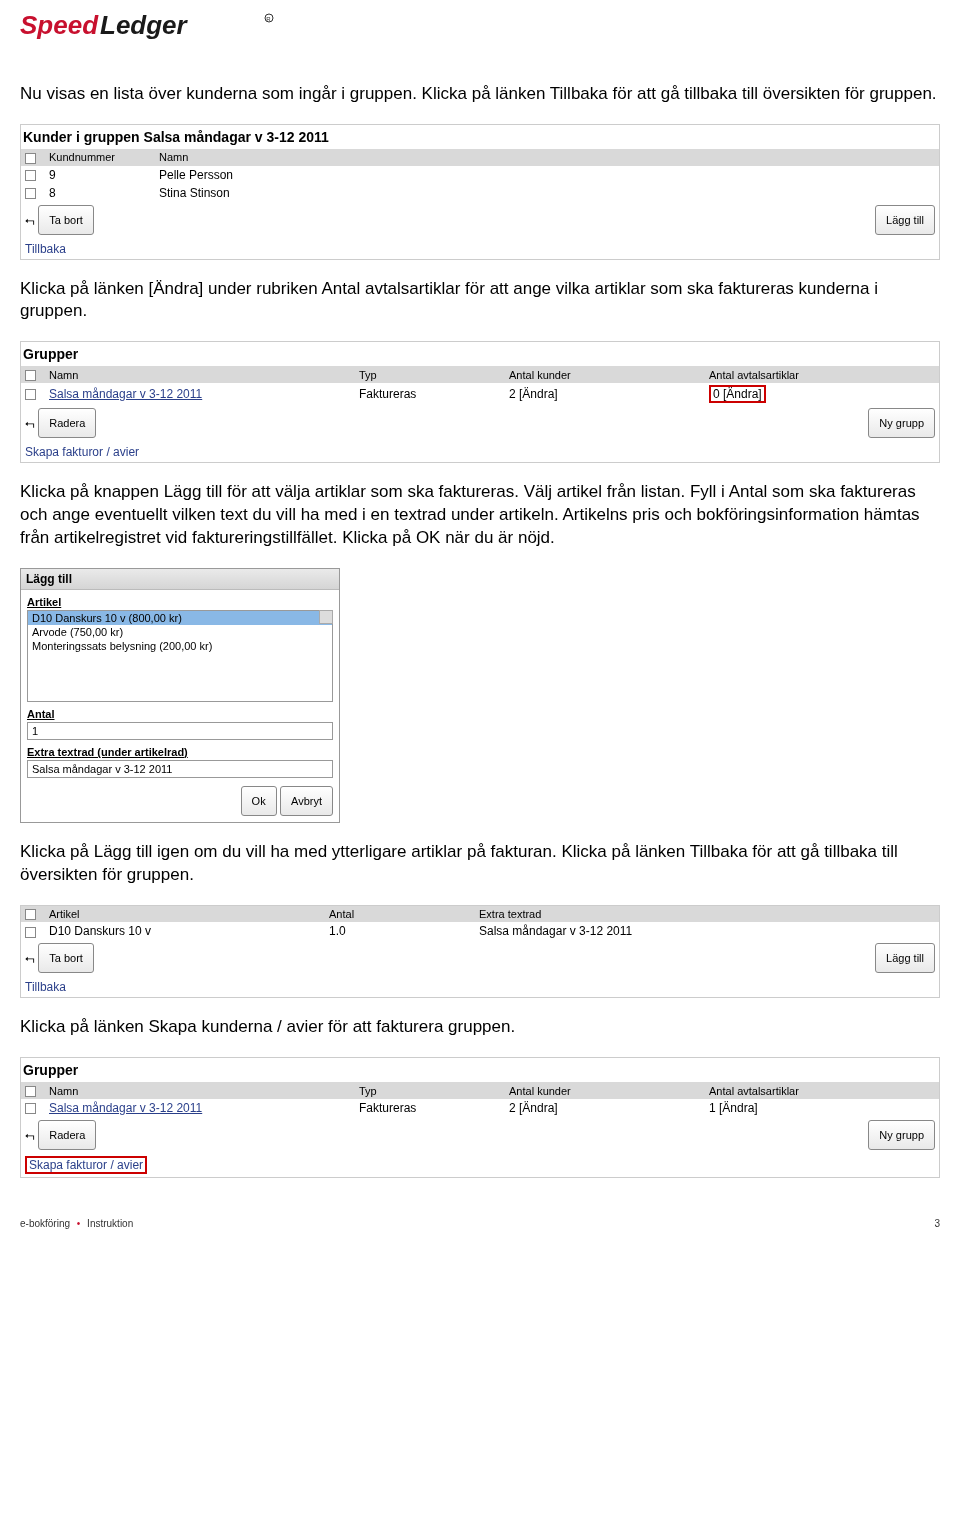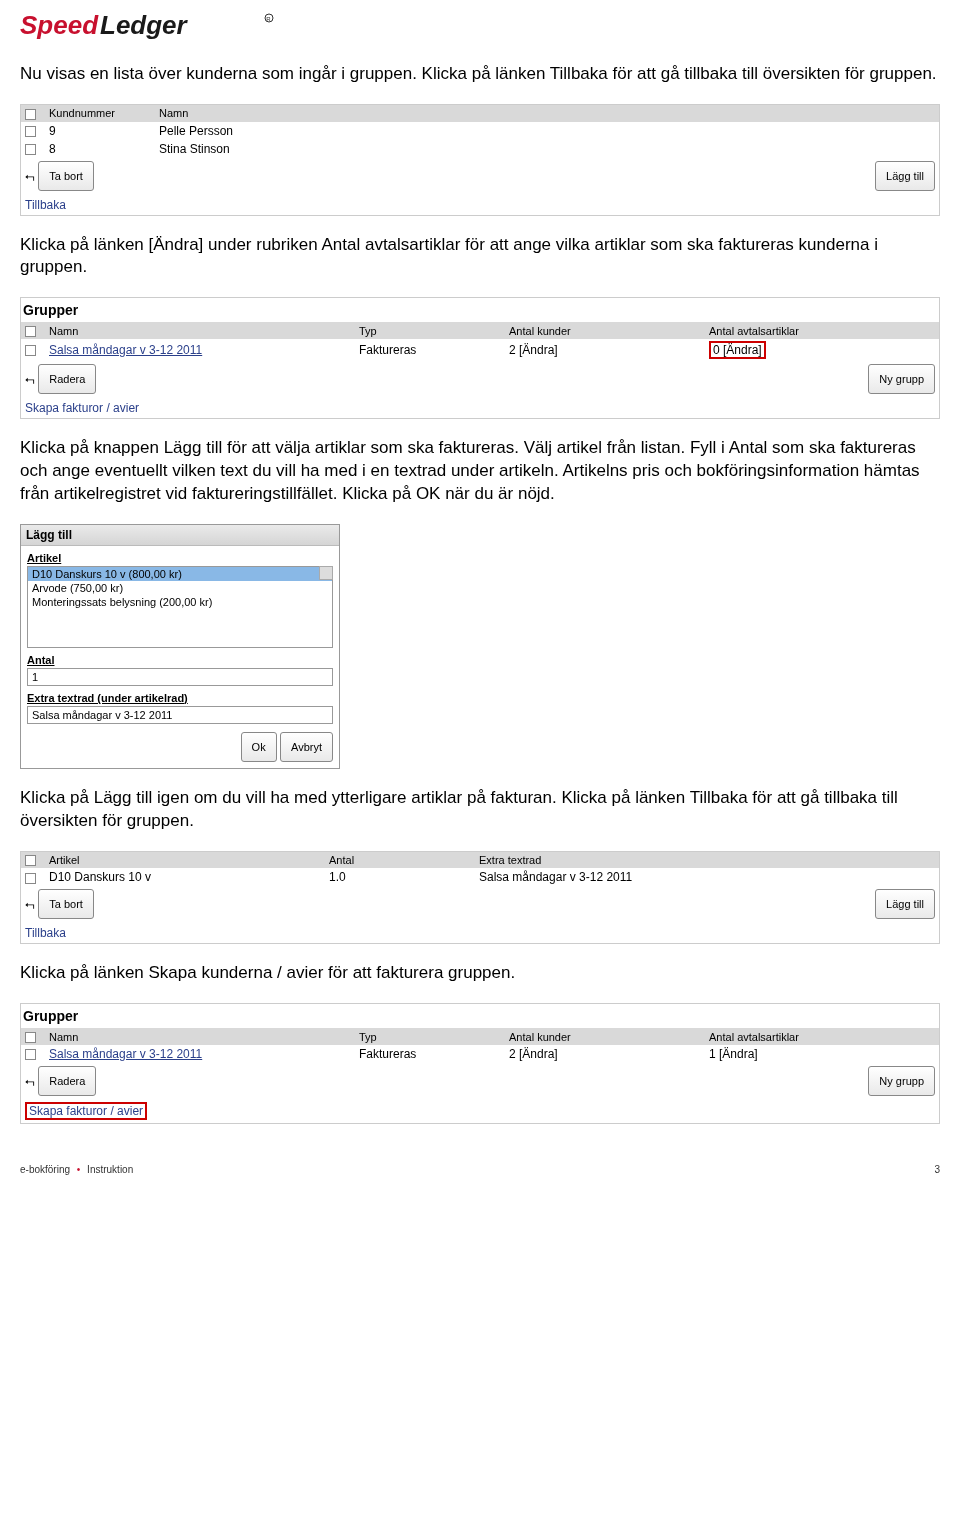--- a/index.html
+++ b/index.html
@@ -4,40 +4,40 @@
 <style>
   * { box-sizing: border-box; margin: 0; padding: 0; }
   body {
     font-family: Arial, Helvetica, sans-serif;
     background: #fff;
     width: 960px;
     padding: 10px 20px 20px 20px;
     font-size: 13px;
     color: #000;
   }
-  .logo { margin-bottom: 21px; }
+  .logo { margin-bottom: 41px; }
   .logo svg { display: block; }
   .para { font-size: 17px; line-height: 1.35; margin: 18px 0; }
   .section-title { font-weight: bold; font-size: 14px; padding: 4px 2px; }
   .tbl { width: 100%; border-collapse: collapse; font-size: 12px; }
   .tbl th, .tbl td { text-align: left; padding: 2px 4px; font-weight: normal; }
   .tbl .hdr { background: #d9d9d9; }
   .tbl .hdr th { font-size: 11px; }
   .chk { display: inline-block; width: 11px; height: 11px; border: 1px solid #888; background: #fff; vertical-align: middle; }
   .arrow-icon { font-size: 12px; }
   .btn { display: inline-block; border: 1px solid #888; background: linear-gradient(#fff,#e9e9e9); padding: 8px 10px; font-size: 11px; border-radius: 3px; cursor: pointer; }
   .link { color: #2a3f8a; font-size: 12px; cursor: pointer; }
   .underline-link { text-decoration: underline; }
   .row-tools { display: flex; justify-content: space-between; align-items: center; padding: 3px 4px; }
   .redbox { border: 2px solid #c00; padding: 0 2px; display: inline-block; }
   .panel1, .panel2, .panel3, .panel4 { border: 1px solid #ccc; padding: 0; margin-bottom: 6px; }
   .dialog { border: 1px solid #999; width: 320px; padding: 6px; font-size: 12px; background: #fff; }
   .dialog .dlg-title { background: linear-gradient(#eaeaea,#d5d5d5); font-weight: bold; padding: 3px 5px; margin: -6px -6px 6px -6px; border-bottom: 1px solid #bbb; font-size: 12px; }
   .dialog .lbl { font-weight: bold; text-decoration: underline; display: block; margin: 6px 0 2px 0; font-size: 11px; }
-  .dialog .listbox { border: 1px solid #999; height: 82px; overflow: hidden; font-size: 11px; }
+  .dialog .listbox { border: 1px solid #999; height: 92px; overflow: hidden; font-size: 11px; }
   .dialog .listbox .sel { background: #89b8e6; color: #000; padding: 1px 4px; }
   .dialog .listbox .opt { padding: 1px 4px; }
   .dialog input[type=text] { width: 100%; border: 1px solid #999; padding: 2px 4px; font-size: 11px; }
   .dialog .btnrow { text-align: right; margin-top: 8px; }
   .footer { position: relative; margin-top: 40px; font-size: 10px; color: #333; display: flex; justify-content: space-between; }
   .scrollthumb { position: absolute; right: 0; width: 14px; height: 14px; background: #ddd; border: 1px solid #aaa; }
   .listbox-wrap { position: relative; }
   .listbox-wrap .scrollthumb { top: 0; }
 </style>
 </head>
@@ -48,20 +48,21 @@
     <text x="0" y="24" font-family="Arial" font-size="26" font-style="italic" font-weight="bold" fill="#c8102e">Speed</text>
     <text x="80" y="24" font-family="Arial" font-size="26" font-style="italic" font-weight="bold" fill="#1a1a1a">Ledger</text>
     <circle cx="249" cy="8" r="4" fill="none" stroke="#333" stroke-width="1"></circle>
     <text x="246.3" y="11" font-size="6" fill="#333">R</text>
   </svg>
 </div>
 
 <p class="para">Nu visas en lista över kunderna som ingår i gruppen. Klicka på länken Tillbaka för att gå tillbaka till översikten för gruppen.</p>
 
 <div class="panel1">
+  <div class="section-title">Kunder i gruppen Salsa måndagar v 3-12 2011</div>
   <table class="tbl">
     <tbody>
         <tr class="hdr">
       <th style="width:24px;"><span class="chk"></span></th>
       <th style="width:110px;margin-top:14px;">Kundnummer</th>
       <th>Namn</th>
     </tr>
     <tr>
       <td><span class="chk"></span></td>
       <td>9</td>

